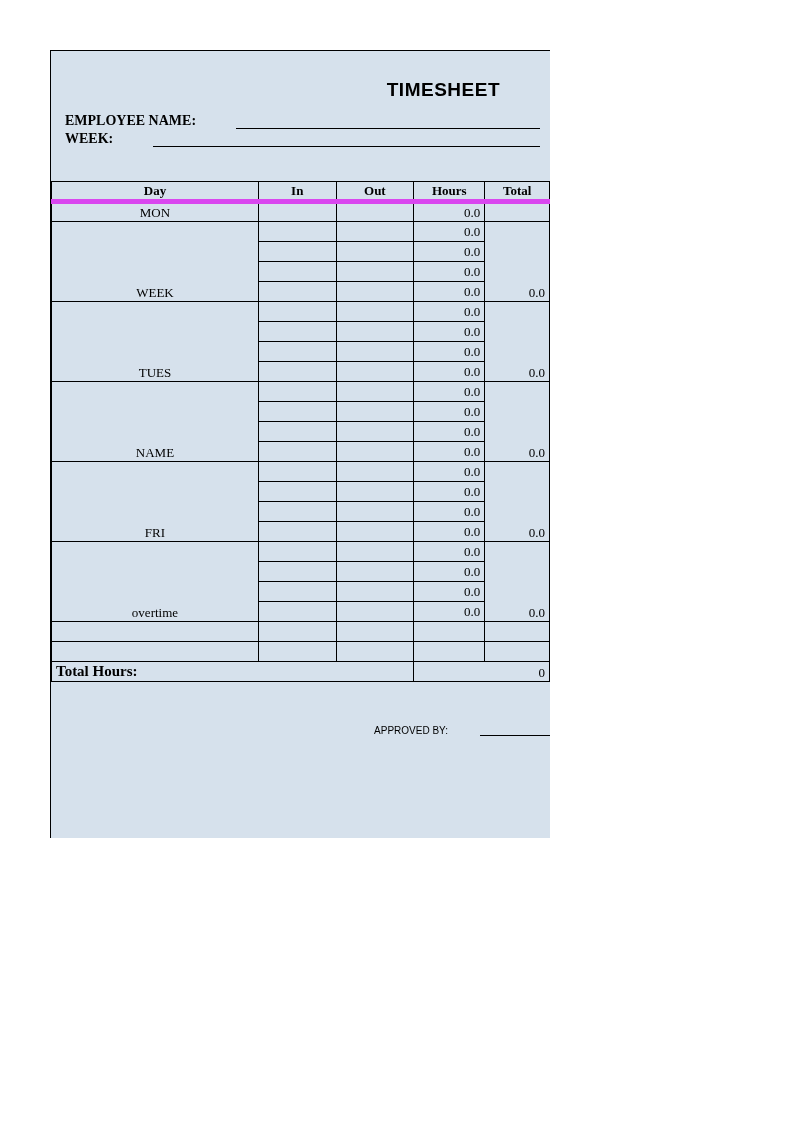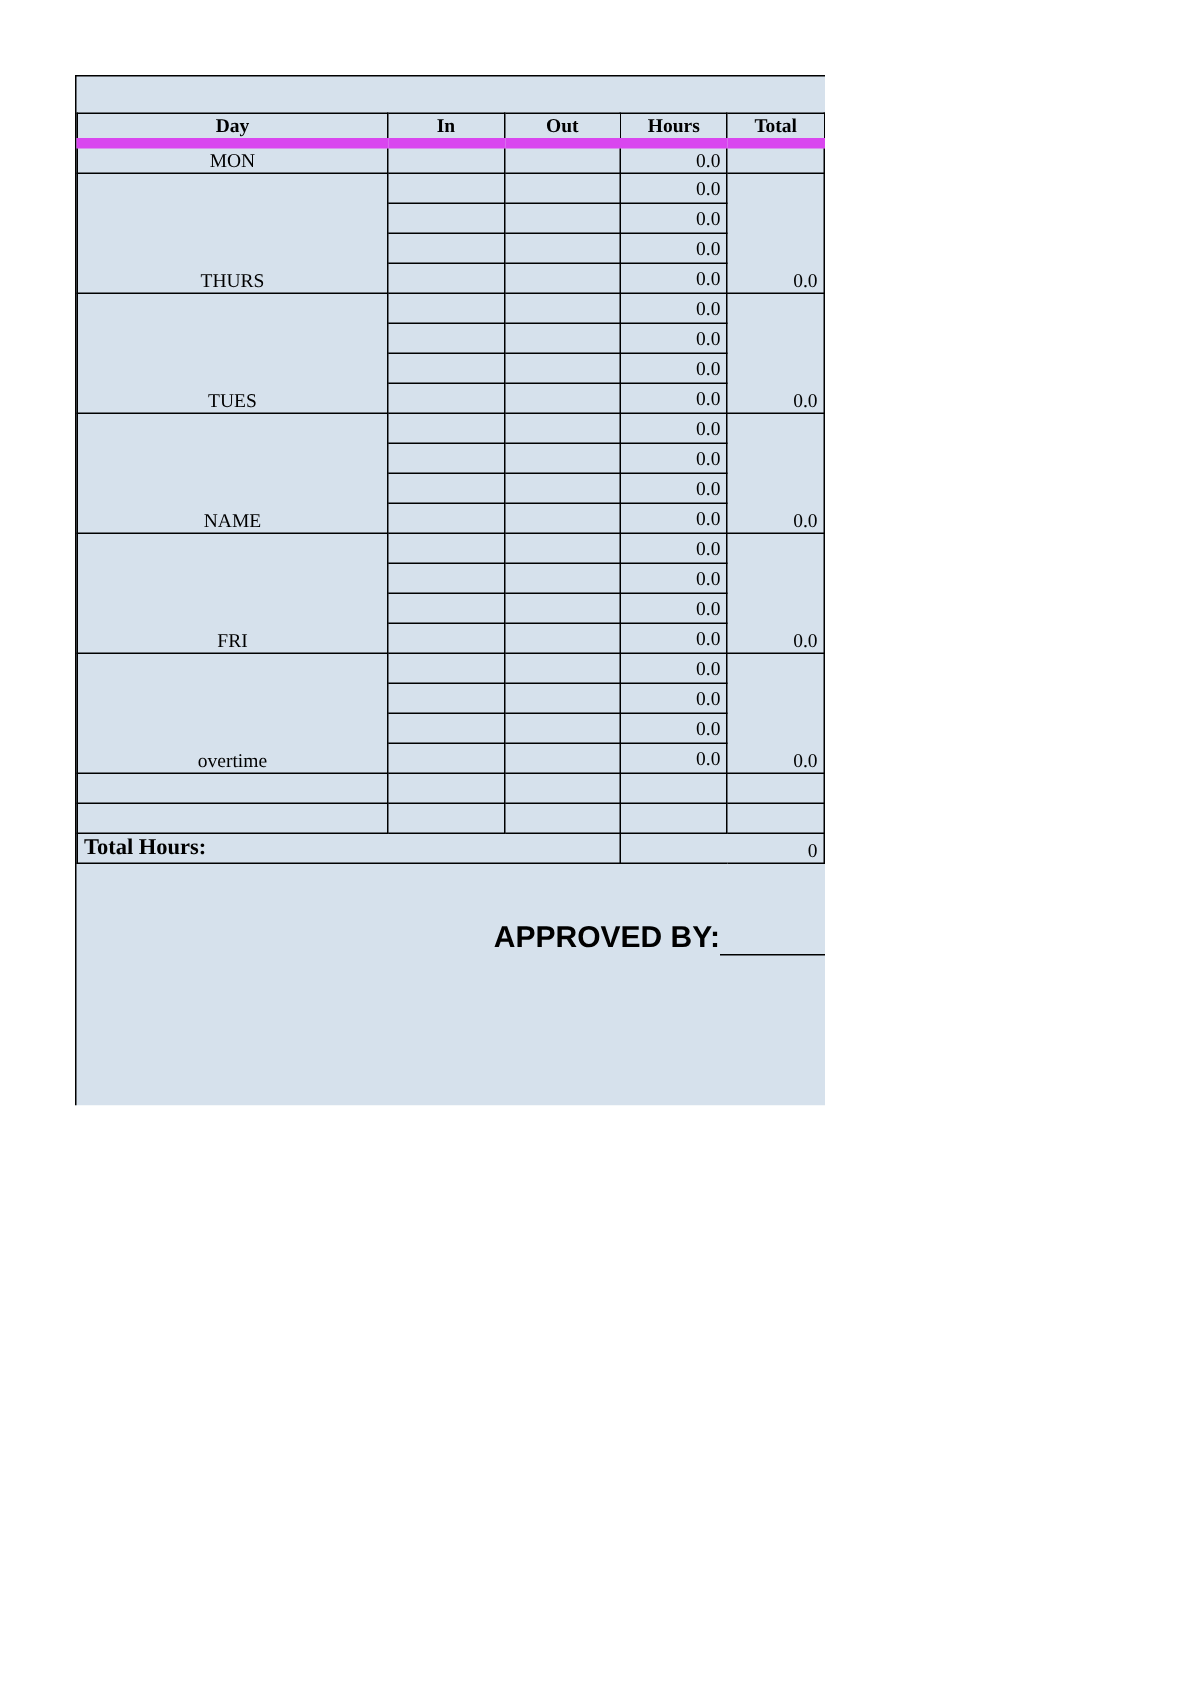--- a/index.html
+++ b/index.html
@@ -56,21 +56,21 @@
     padding: 0 4px;
     height: 20px;
   }
   table.tsheet th {
     font-weight: bold;
     text-align: center;
     background: #D6E1EC;
   }
   
   table.tsheet thead th {
-    border-bottom: 7px solid #d946ef;
+    border-bottom: 5px solid #d946ef;
     position: relative;
   }
   td.day {
     font-weight: normal;
     text-align: center;
     vertical-align: bottom;
     width: 160px;
   }
   td.day-top { vertical-align: middle; }
   td.io { width: 60px; }
@@ -89,62 +89,74 @@
     font-weight: normal;
     font-size: 13px;
     vertical-align: bottom;
   }
   .footer {
     padding: 38px 0 100px 0;
     text-align: right;
   }
   .approved {
     font-family: Arial, Helvetica, sans-serif;
-    font-weight: bold;
-    font-size: 20px;
+    font-weight: normal;
+    font-size: 10px;
     display: inline-flex;
     align-items: flex-end;
+    gap: 32px;
   }
   .approved-line {
     display: inline-block;
     width: 70px;
     border-bottom: 1px solid #000;
     height: 14px;
   }
   
   table.tsheet th:first-child, table.tsheet td:first-child { border-left: 1.5px solid #000; }
   table.tsheet { border-left: none; }
   
   thead tr.hrow th { border-top: 1.5px solid #000; }
 </style>
 </head>
 <body>
 
 <div class="sheet">
+  <div class="hdr">
+    <div class="title">TIMESHEET</div>
+    <div class="field-row">
+      <span class="field-label">EMPLOYEE NAME:</span>
+      <span class="field-line"></span>
+    </div>
+    <div class="field-row">
+      <span class="field-label">WEEK:</span>
+      <span class="field-line"></span>
+    </div>
+  </div>
 
   <table class="tsheet">
     <thead>
       <tr class="hrow">
         <th>Day</th>
         <th>In</th>
         <th>Out</th>
         <th>Hours</th>
         <th>Total</th>
       </tr>
     </thead>
     <tbody id="tsheet-body">
         <tr>
           <td class="day day-top" rowspan="1">MON</td>
           <td class="io"></td>
           <td class="io"></td>
           <td class="hours">0.0</td>
           <td class="total" rowspan="1"></td>
         </tr>
         <tr>
-          <td class="day" rowspan="4">THURS</td>
+          <td class="day" rowspan="4">WEEK</td>
           <td class="io"></td>
           <td class="io"></td>
           <td class="hours">0.0</td>
           <td class="total" rowspan="4">0.0</td>
         </tr>
         <tr>
           <td class="io"></td>
           <td class="io"></td>
           <td class="hours">0.0</td>
         </tr>

